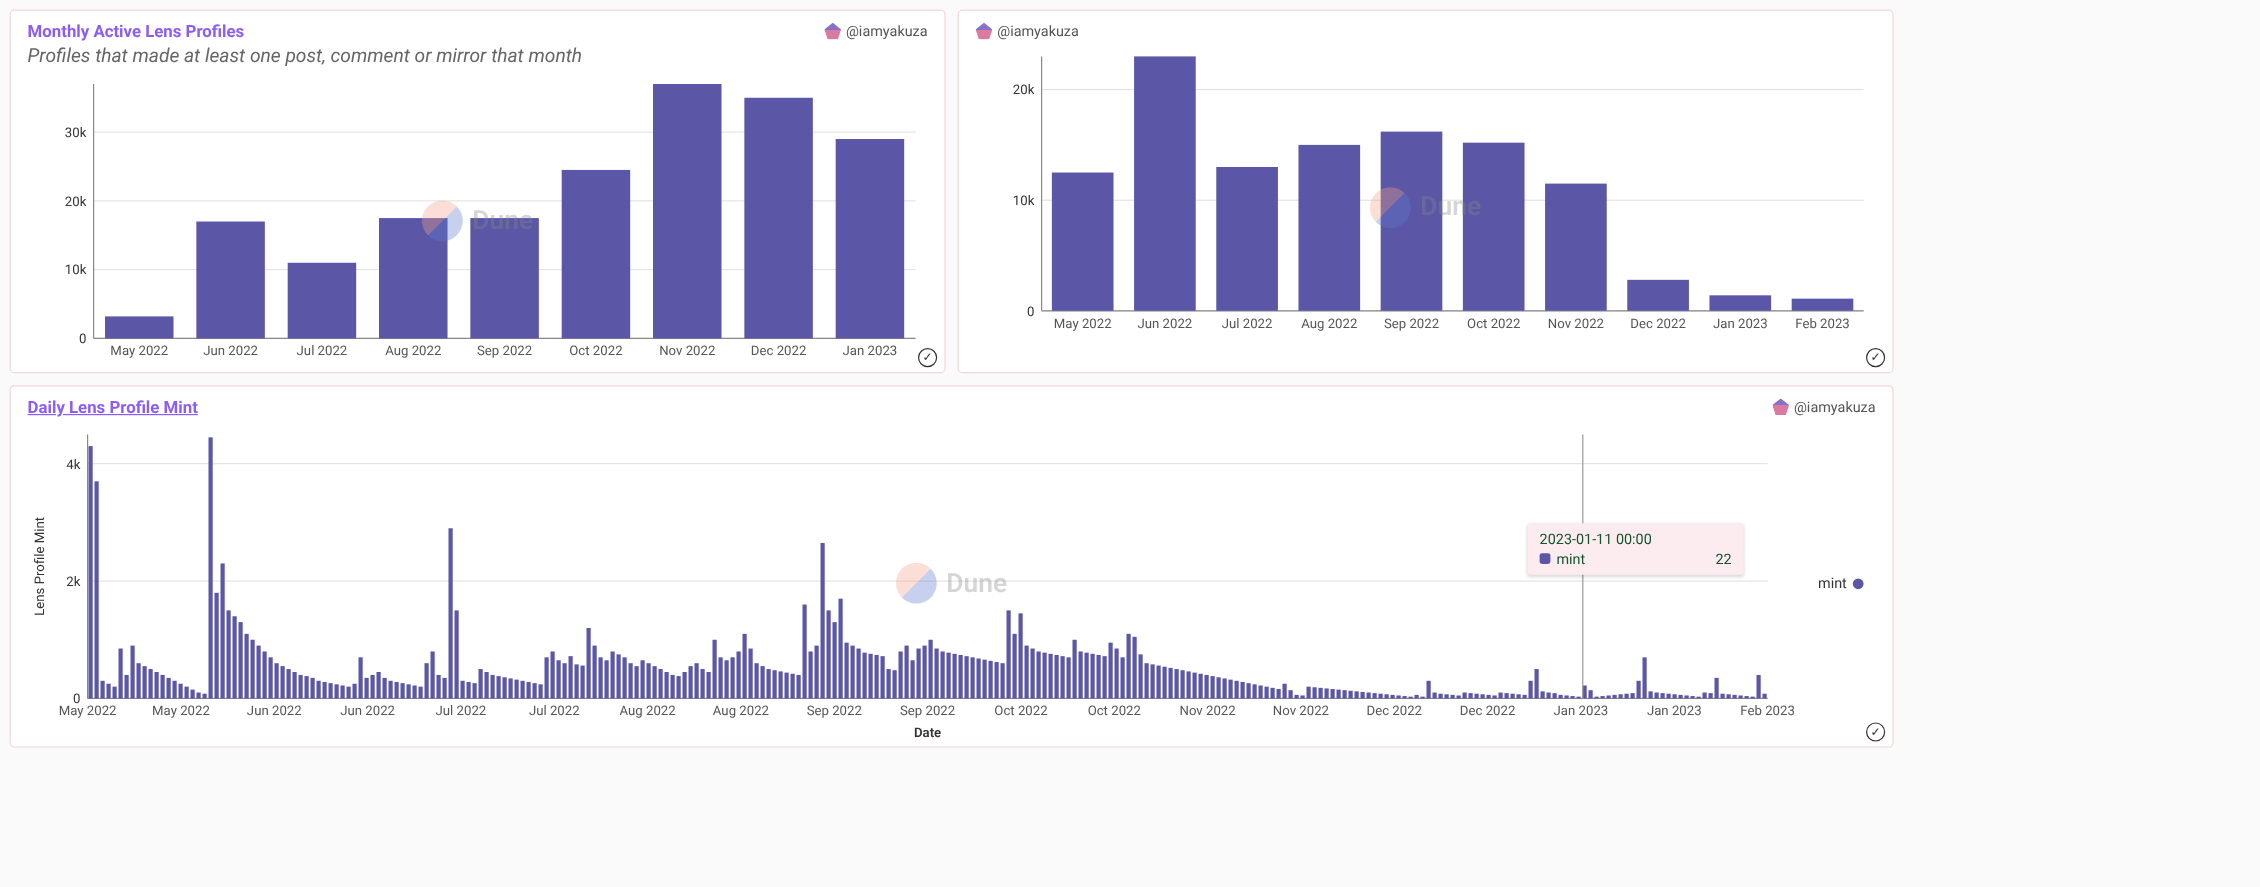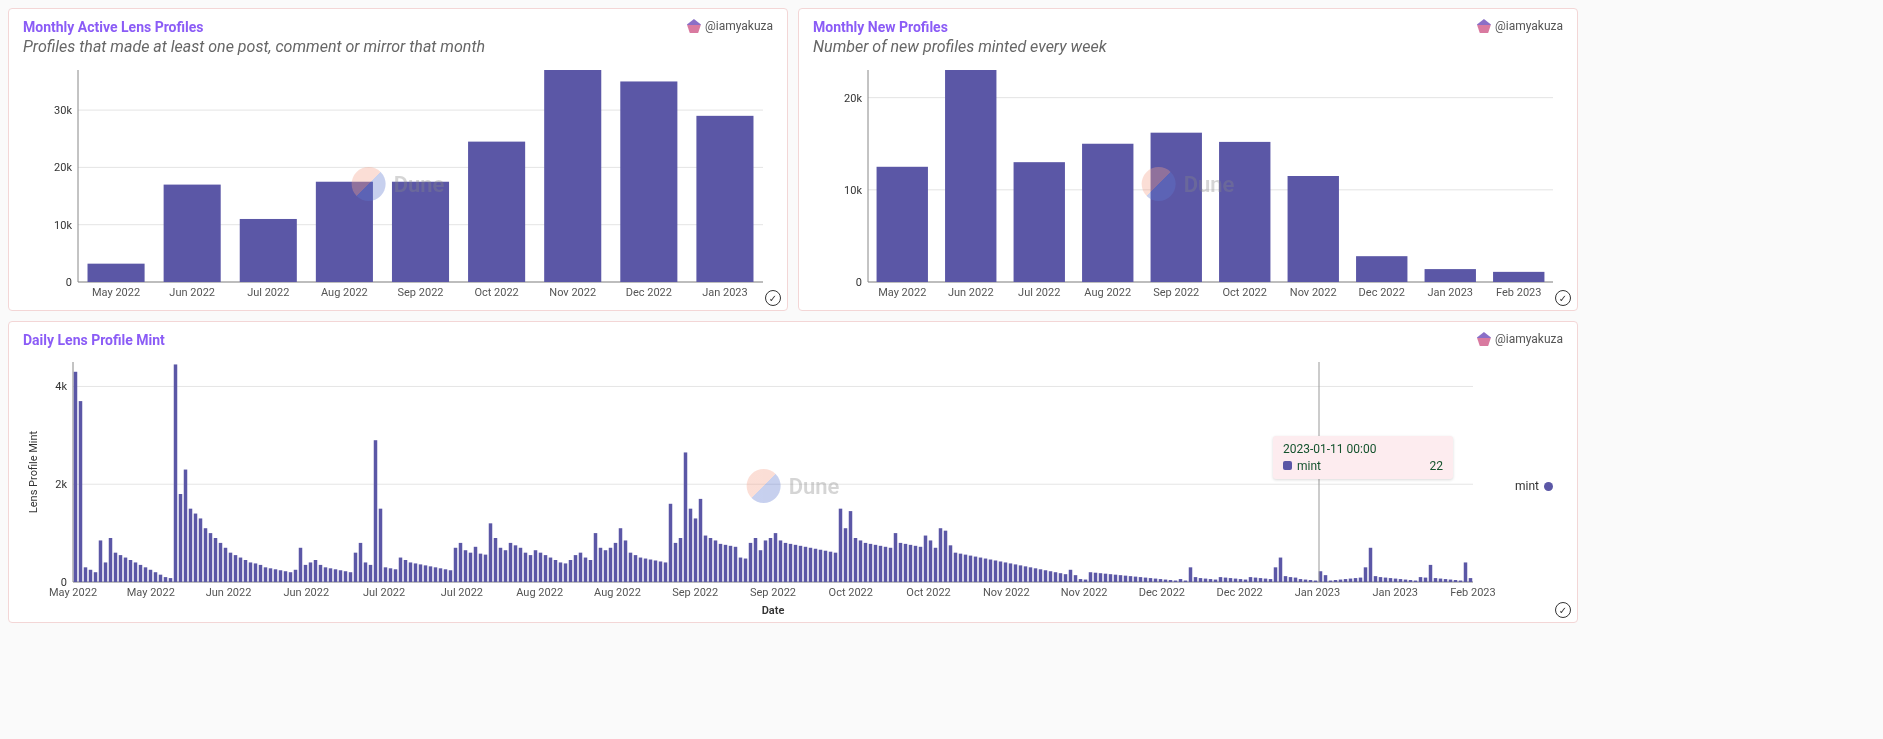--- a/index.html
+++ b/index.html
@@ -15,21 +15,21 @@
     border: 1px solid #f3d6d6;
     border-radius: 4px;
     padding: 10px 14px 6px 14px;
     position: relative;
     flex: 1;
     display: flex;
     flex-direction: column;
   }
   .panel-header { display: flex; justify-content: space-between; align-items: flex-start; }
   .title-block .title { font-size: 14px; font-weight: 700; color: #8b5cf6; }
-  .title-block .title.underline { }
+  .title-block .title.underline { text-decoration: underline; }
   .title-block .subtitle { font-size: 16px; font-style: italic; color: #666; margin-top: 2px; }
   .author { display: flex; align-items: flex-start; gap: 4px; font-size: 12px; color: #555; }
   .author-icon {
     width: 14px; height: 14px; display:inline-block;
     background: linear-gradient(#8a6fc7 40%, #d97aa0 40%);
     border-radius: 3px;
     clip-path: polygon(50% 0,100% 40%,80% 100%,20% 100%,0 40%);
   }
   .chart-area { position: relative; flex: 1; margin-top: 8px; }
   .watermark {
@@ -109,24 +109,20 @@
           <text x="549.7222222222223" y="232" text-anchor="middle" font-size="11" fill="#555">Nov 2022</text>
           <text x="625.8333333333334" y="232" text-anchor="middle" font-size="11" fill="#555">Dec 2022</text>
           <text x="701.9444444444445" y="232" text-anchor="middle" font-size="11" fill="#555">Jan 2023</text>
         </svg>
     </div>
     <div class="footer-check">✓</div>
   </div>
 
   <div class="panel" style="width:780px;flex:0 0 780px;">
     <div class="panel-header">
-      <div class="title-block">
-        <div class="title">Monthly New Profiles</div>
-        <div class="subtitle">Number of new profiles minted every week</div>
-      </div>
       <div class="author">
         <span class="author-icon"></span>
         <span>@iamyakuza</span>
       </div>
     </div>
     <div class="chart-area" style="height:240px;">
       <div class="watermark">
         <div class="logo"></div>
         <div class="text">Dune</div>
       </div>

